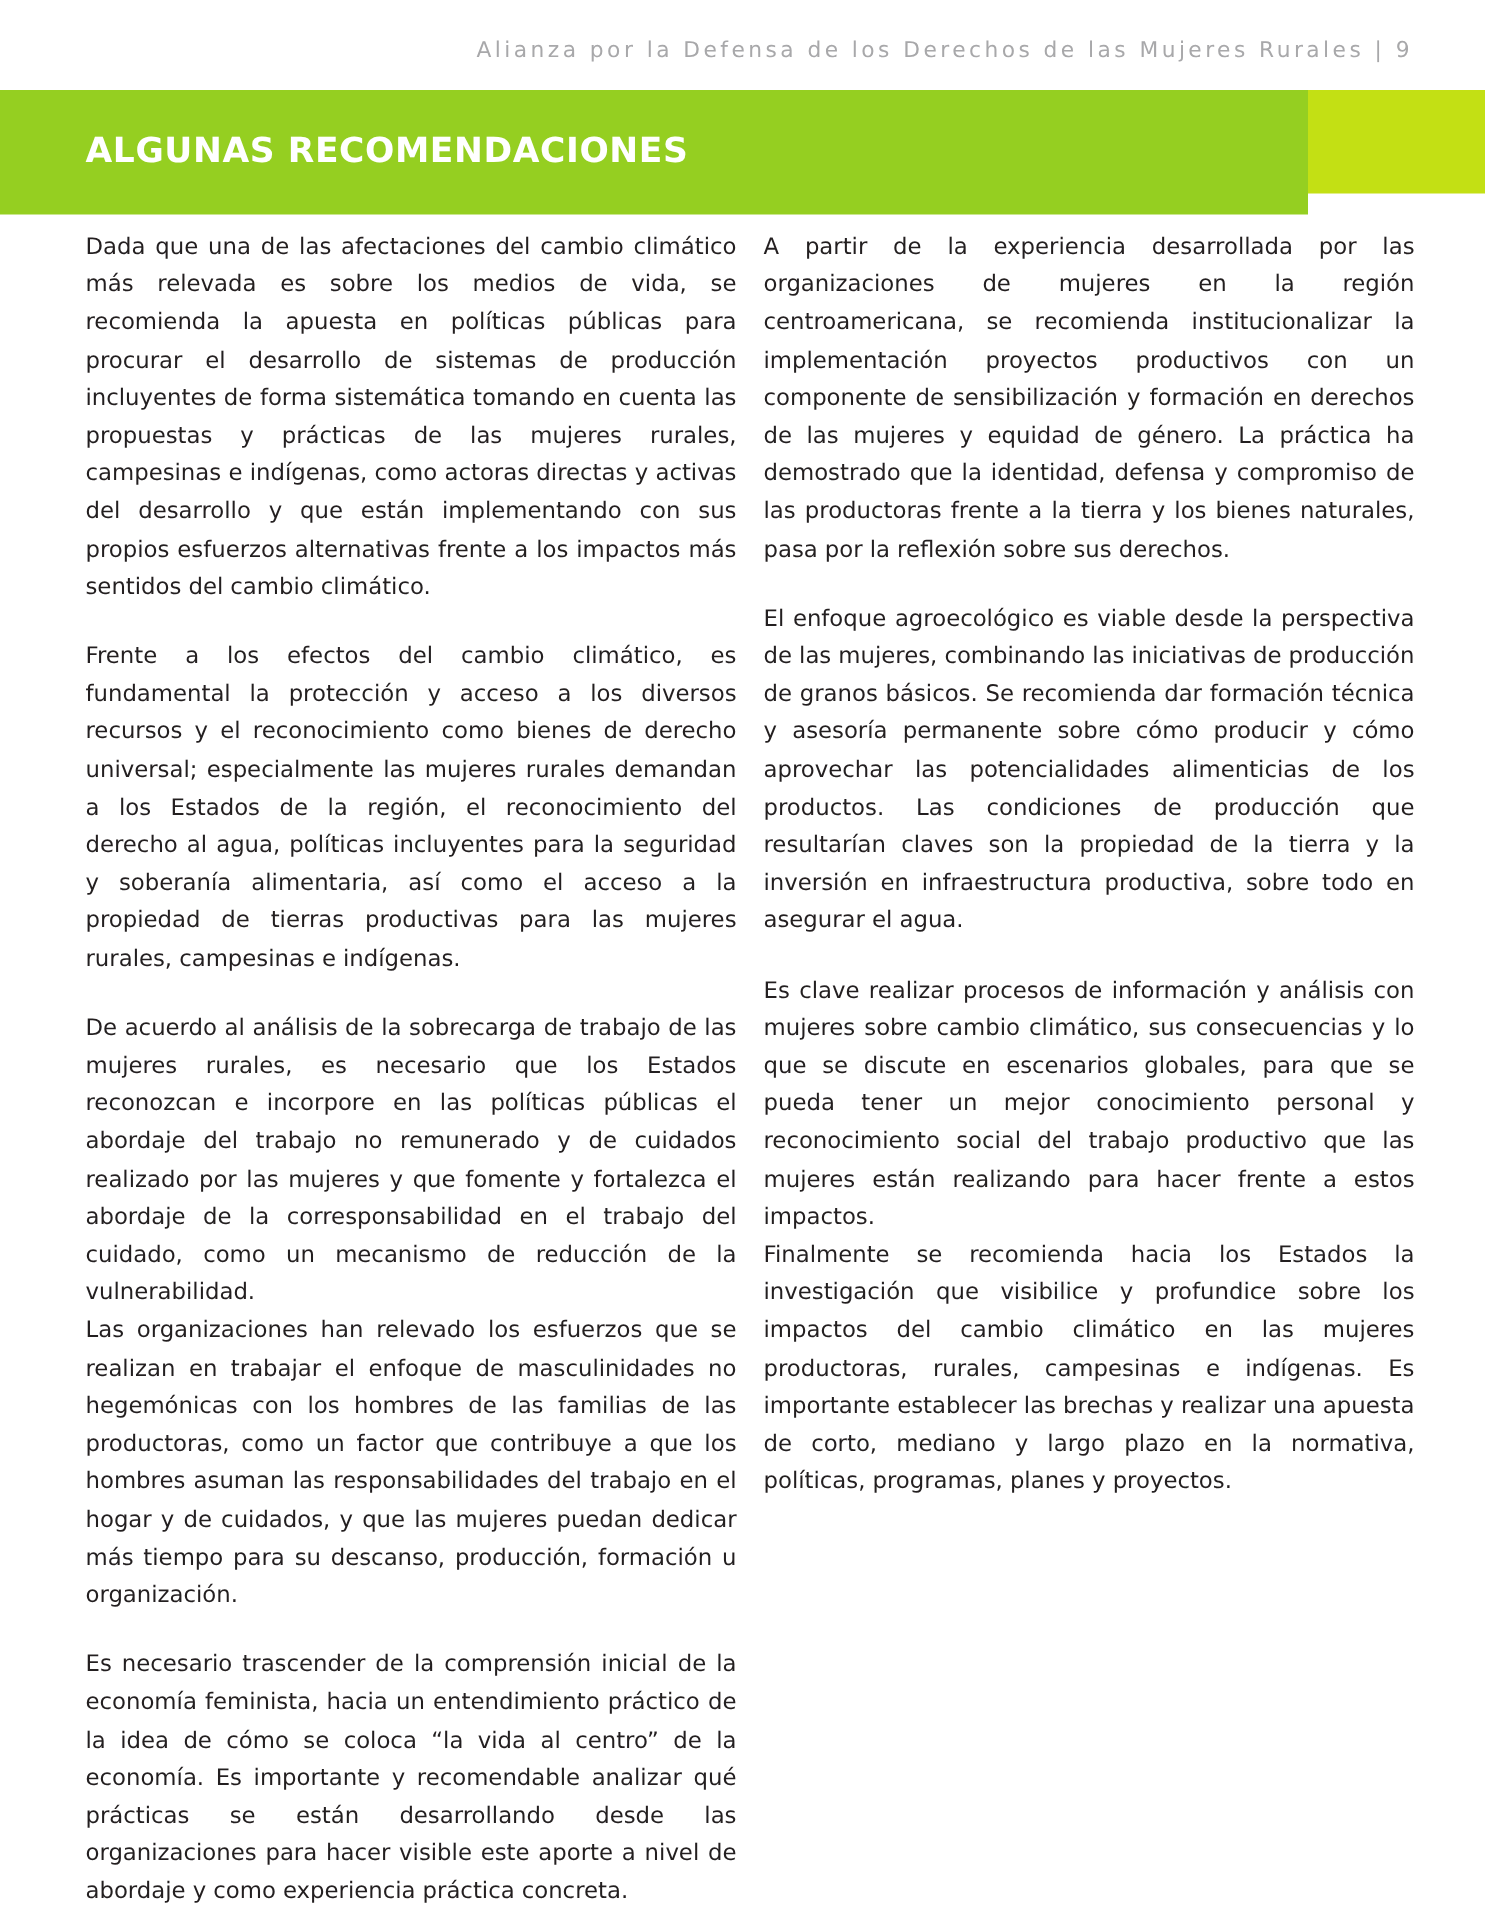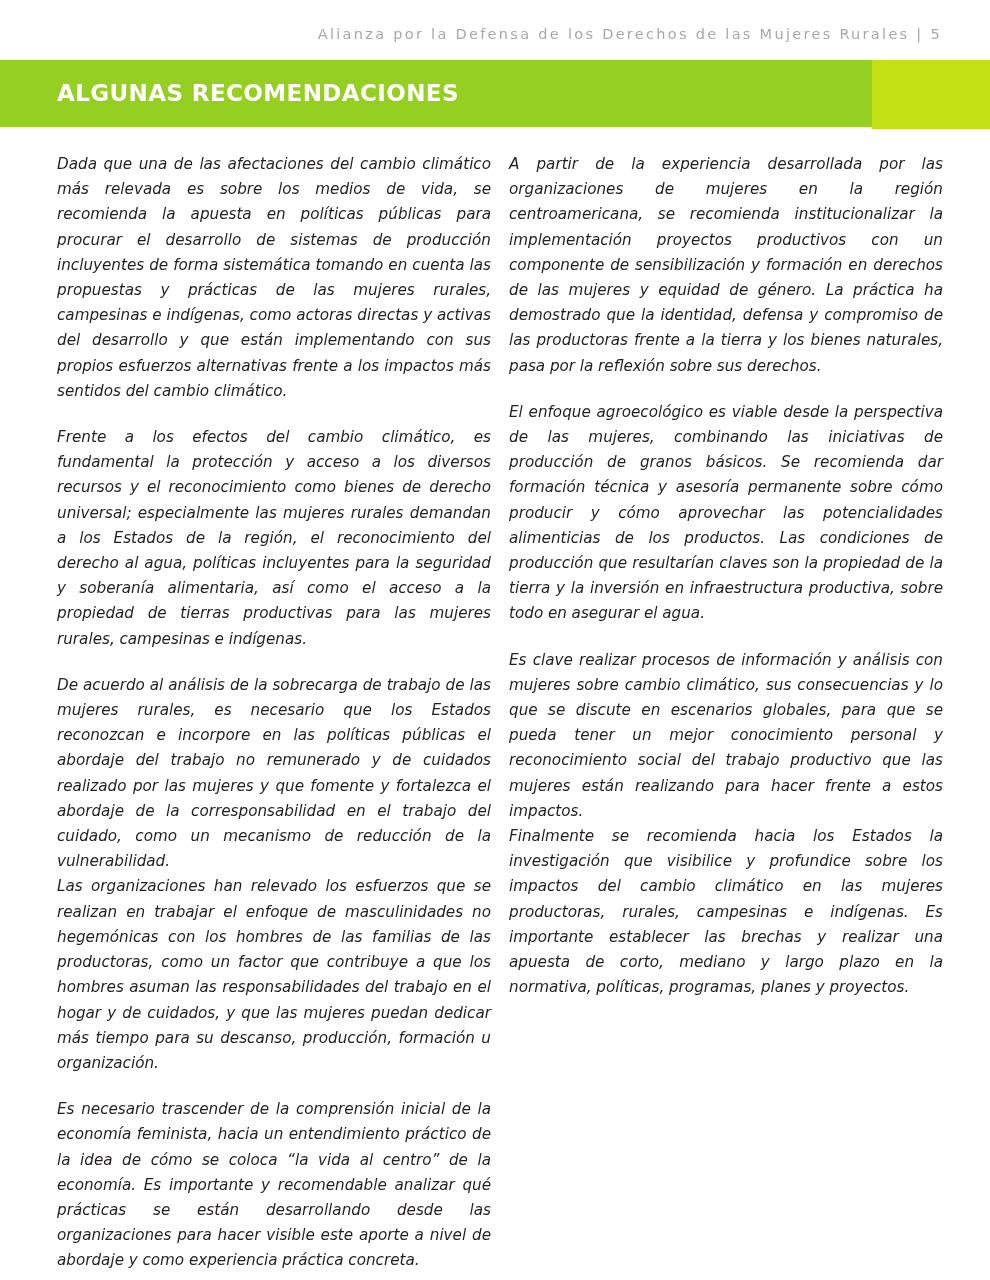--- a/index.html
+++ b/index.html
@@ -44,21 +44,21 @@
   .banner {
     position: absolute;
     top: 60px;
     left: 0;
     width: 990px;
     height: 69px;
     display: flex;
   }
   .banner-main {
     width: 872px;
-    height: 67px;
+    height: 83px;
     background: #95cf21;
     display: flex;
     align-items: center;
   }
   .banner-accent {
     width: 118px;
     height: 69px;
     background: #c3e014;
   }
   .banner-title {
@@ -73,21 +73,20 @@
   }
 
   
   .columns {
     position: absolute;
     top: 152px;
     left: 57px;
     width: 886px;
     display: flex;
     gap: 18px;
-    font-style: italic;
   }
   .col {
     width: 434px;
   }
 
   .para {
     margin: 0 0 21px 0;
     font-family: "DejaVu Sans", sans-serif;
     font-size: 15.2px;
     line-height: 25.2px;
@@ -103,21 +102,21 @@
   
   .para.tight {
     margin-bottom: 0;
   }
 </style>
 </head>
 <body>
 
 <div class="page">
 
-  <div class="running-header">Alianza por la Defensa de los Derechos de las Mujeres Rurales | 5</div>
+  <div class="running-header">Alianza por la Defensa de los Derechos de las Mujeres Rurales | 9</div>
 
   <div class="banner">
     <div class="banner-main">
       <div class="banner-title">ALGUNAS RECOMENDACIONES</div>
     </div>
     <div class="banner-accent"></div>
   </div>
 
   <div class="columns">
 

